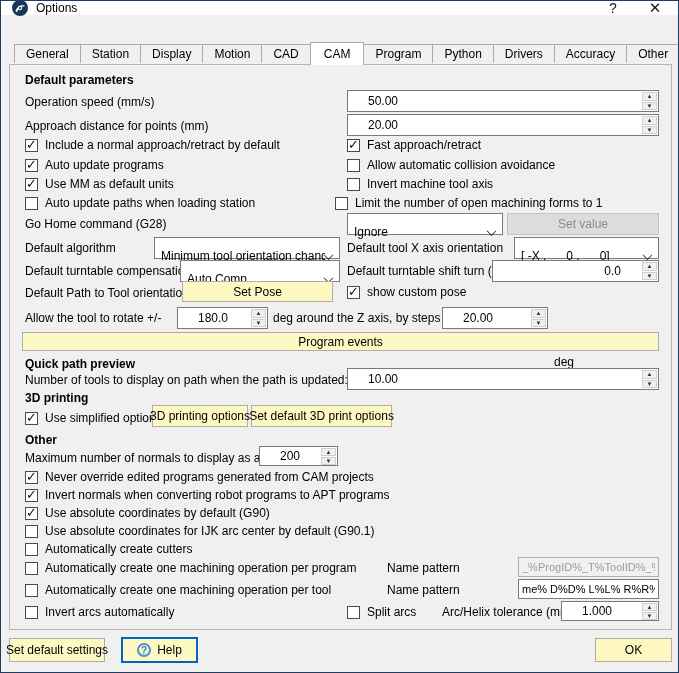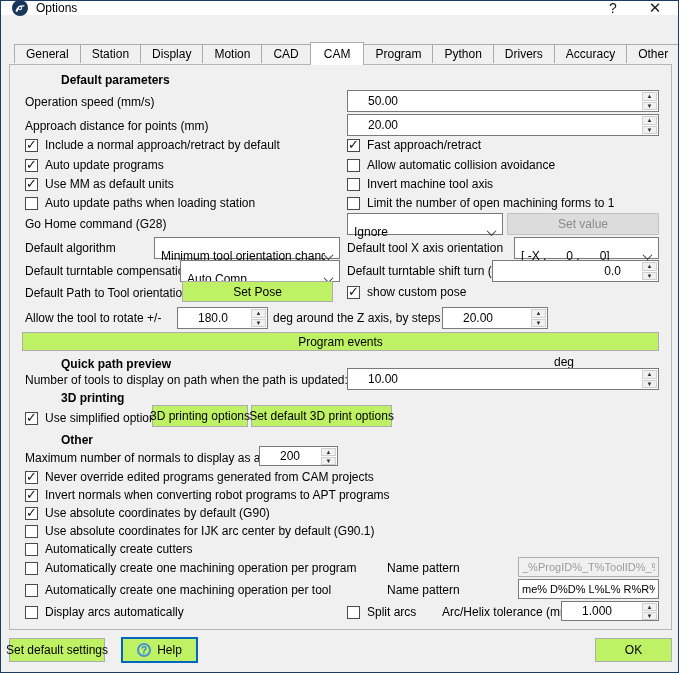--- a/index.html
+++ b/index.html
@@ -18,21 +18,21 @@
   .tb-btn.close { font-size:15px; margin-right:2px; }
   
   .tabs { position:absolute; left:13px; top:41px; height:23px; display:flex; align-items:center; z-index:3; }
   .tab { height:19px; background:#f0f0f0; border:1px solid #acacac; border-bottom:none;
          padding:0 11px; display:flex; align-items:center; margin-right:-1px; position:relative; z-index:1; }
   .tab.active { height:23px; background:#ffffff; padding:0 13px; z-index:4; }
   
   .panel { position:absolute; left:8px; top:63px; width:663px; height:566px;
            border:1px solid #b6b6b6; background:#f0f0f0; z-index:1; }
   .lbl { position:absolute; white-space:nowrap; line-height:14px; }
-  .heading { position:absolute; font-weight:bold; white-space:nowrap;margin-left:36px; }
+  .heading { position:absolute; font-weight:bold; white-space:nowrap; }
   
   .cbrow { position:absolute; display:flex; align-items:center; height:16px; white-space:nowrap; }
   .cb { width:13px; height:13px; background:#fff; border:1px solid #4a4a4a; position:relative;
         flex:0 0 auto; margin-right:7px; }
   .cb.checked::after { content:"✓"; position:absolute; left:0px; top:-2px; font-size:13px;
                        line-height:13px; color:#121212; }
   
   .spin { position:absolute; height:22px; background:#fff; border:1px solid #7a7a7a; display:flex; }
   .spin input { flex:1; min-width:0; border:0; outline:none; background:transparent;
                 font:12px "Liberation Sans", sans-serif; padding:0 20px; }
@@ -40,21 +40,21 @@
   .updown { width:17px; display:flex; flex-direction:column; gap:1px; padding:1px; }
   .sb { flex:1; background:#f0f0f0; border:1px solid #cfcfcf; display:flex; align-items:center;
         justify-content:center; font-size:6px; line-height:1; color:#2e2e2e; }
   
   .combo { position:absolute; height:22px; background:#fff; border:1px solid #7a7a7a;
            display:flex; align-items:center; padding:16px 7px 0 6px; }
   .combo .txt { flex:1; white-space:pre; overflow:hidden; }
   .chev { width:7px; height:7px; border-right:1.3px solid #3c3c3c; border-bottom:1.3px solid #3c3c3c;
           transform:rotate(45deg) translate(-1px,-1px); flex:0 0 auto; }
   
-  .btn { position:absolute; background:#bef264; border:1px solid #adadad; display:flex;
+  .btn { position:absolute; background:#fef9c3; border:1px solid #adadad; display:flex;
          align-items:center; justify-content:center; font-size:12px; white-space:nowrap; }
   .btn.disabled { background:#dcdcdc; border-color:#c3c3c3; color:#8b8b8b; }
   .btn.help { border:2px solid #0067c0; gap:6px; }
   .help-icon { width:14px; height:14px; border-radius:50%; border:2px solid #4a90d9; color:#2f7fd0;
                font-size:10px; font-weight:bold; display:flex; align-items:center; justify-content:center; }
   
   .ledit { position:absolute; height:20px; background:#fff; border:1px solid #7a7a7a; }
   .ledit input { width:100%; height:100%; border:0; outline:none; background:transparent;
                  font:11px "Liberation Sans", sans-serif; padding:0 3px; }
   .ledit.dis { background:#f0f0f0; border-color:#aeaeae; }
@@ -135,21 +135,21 @@
       <span>Use MM as default units</span>
     </div>
     <div class="cbrow" style="left:337px; top:111px;">
       <span class="cb"></span>
       <span>Invert machine tool axis</span>
     </div>
     <div class="cbrow" style="left:15px; top:130px;">
       <span class="cb"></span>
       <span>Auto update paths when loading station</span>
     </div>
-    <div class="cbrow" style="left:337px; top:130px;">
+    <div class="cbrow" style="left:325px; top:130px;">
       <span class="cb"></span>
       <span>Limit the number of open machining forms to 1</span>
     </div>
 
     <span class="lbl" style="left:15px; top:152px;">Go Home command (G28)</span>
     <div class="combo" style="left:337px; top:148px; width:156px;">
       <span class="txt">Ignore</span>
       <span class="chev"></span>
     </div>
     <div class="btn disabled" style="left:497px; top:148px; width:152px; height:22px;">Set value</div>
@@ -268,21 +268,21 @@
       <span class="cb"></span>
       <span>Automatically create one machining operation per tool</span>
     </div>
     <span class="lbl" style="left:377px; top:518px;">Name pattern</span>
     <div class="ledit" style="left:508px; top:514px; width:141px;">
       <input value="me% D%D% L%L% R%R% Id %ToolID%" style="">
     </div>
 
     <div class="cbrow" style="left:15px; top:539px;">
       <span class="cb"></span>
-      <span>Display arcs automatically</span>
+      <span>Invert arcs automatically</span>
     </div>
     <div class="cbrow" style="left:337px; top:539px;">
       <span class="cb"></span>
       <span>Split arcs</span>
     </div>
     <span class="lbl" style="left:432px; top:540px;">Arc/Helix tolerance (mm)</span>
     <div class="spin" style="left:551px; top:536px; width:98px; height:20px;">
       <input value="1.000" style="">
       <div class="updown">
         <div class="sb">▲</div>

